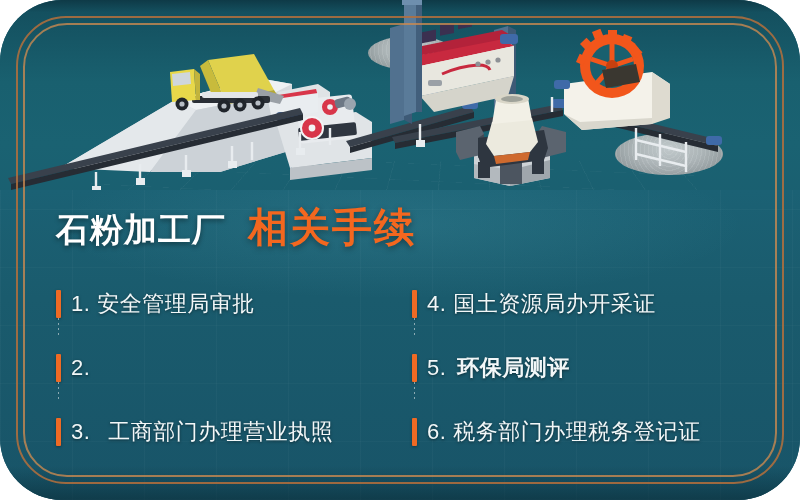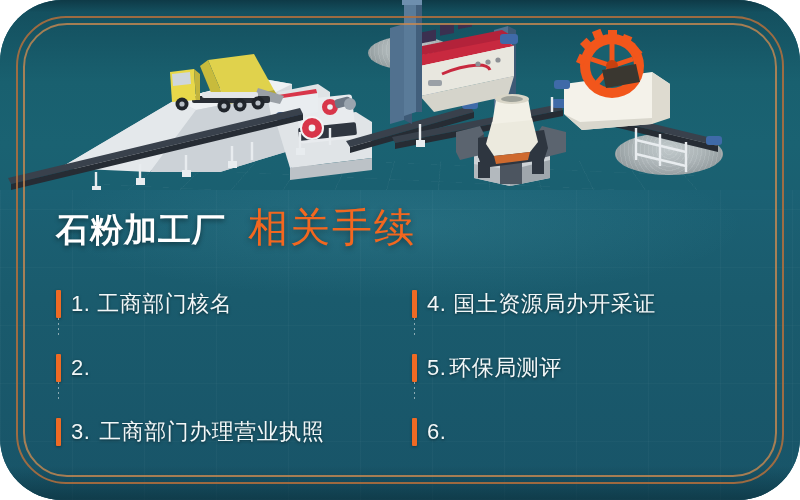--- a/index.html
+++ b/index.html
@@ -66,21 +66,21 @@
 
   
   .title{
     position:absolute;left:56px;top:200px;display:flex;align-items:baseline;gap:22px;white-space:nowrap;
   }
   .title-main{
     font-size:33px;font-weight:bold;color:#ffffff;letter-spacing:1px;
     text-shadow:0 2px 5px rgba(0,0,0,.45);
   }
   .title-accent{
-    font-size:40px;font-weight:normal;color:#f3671f;letter-spacing:2px;
+    font-size:40px;font-weight:bold;color:#f3671f;letter-spacing:2px;
     text-shadow:0 2px 6px rgba(0,0,0,.4);
   }
 
   
   .list-wrap{position:absolute;left:56px;top:272px;width:700px;display:flex;}
   .col{display:flex;flex-direction:column;gap:0;}
   .col-left{width:356px;}
   .col-right{width:344px;}
   .item{height:64px;display:flex;align-items:center;position:relative;}
   .bar{width:5px;height:28px;background:#ef6a24;border-radius:1px;margin-right:10px;flex:0 0 auto;
@@ -314,51 +314,52 @@
       <span class="title-main">石粉加工厂</span>
       <span class="title-accent">相关手续</span>
     </div>
 
     <div class="list-wrap">
 
       <div class="col col-left">
         <div class="item">
           <span class="bar"></span>
           <span class="item-text">1.</span>
-          <span class="item-text" style="margin-left:7px;">工商部门核名</span>
+          <span class="item-text" style="margin-left:7px;">安全管理局审批</span>
           <span class="dots"></span>
         </div>
         <div class="item">
           <span class="bar"></span>
           <span class="item-text">2.</span>
           <span class="dots"></span>
         </div>
         <div class="item">
           <span class="bar"></span>
           <span class="item-text">3.</span>
-          <span class="item-text" style="margin-left:9px;">工商部门办理营业执照</span>
+          <span class="item-text" style="margin-left:18px;">工商部门办理营业执照</span>
         </div>
       </div>
 
       <div class="col col-right">
         <div class="item">
           <span class="bar"></span>
           <span class="item-text">4.</span>
           <span class="item-text" style="margin-left:7px;text-align:center;">国土资源局办开采证</span>
           <span class="dots"></span>
         </div>
         <div class="item">
           <span class="bar"></span>
           <span class="item-text">5.</span>
-          <span class="item-text" style="margin-left:3px;">环保局测评</span>
+          <span class="item-text" style="margin-left:11px;font-weight:bold;">环保局测评</span>
           <span class="dots"></span>
         </div>
         <div class="item">
           <span class="bar"></span>
           <span class="item-text">6.</span>
+          <span class="item-text" style="margin-left:7px;">税务部门办理税务登记证</span>
         </div>
       </div>
 
     </div>
 
     <div class="card-bottom"></div>
     <div class="border-line bl-outer"></div>
     <div class="border-line bl-inner"></div>
   </div>
 </div>

